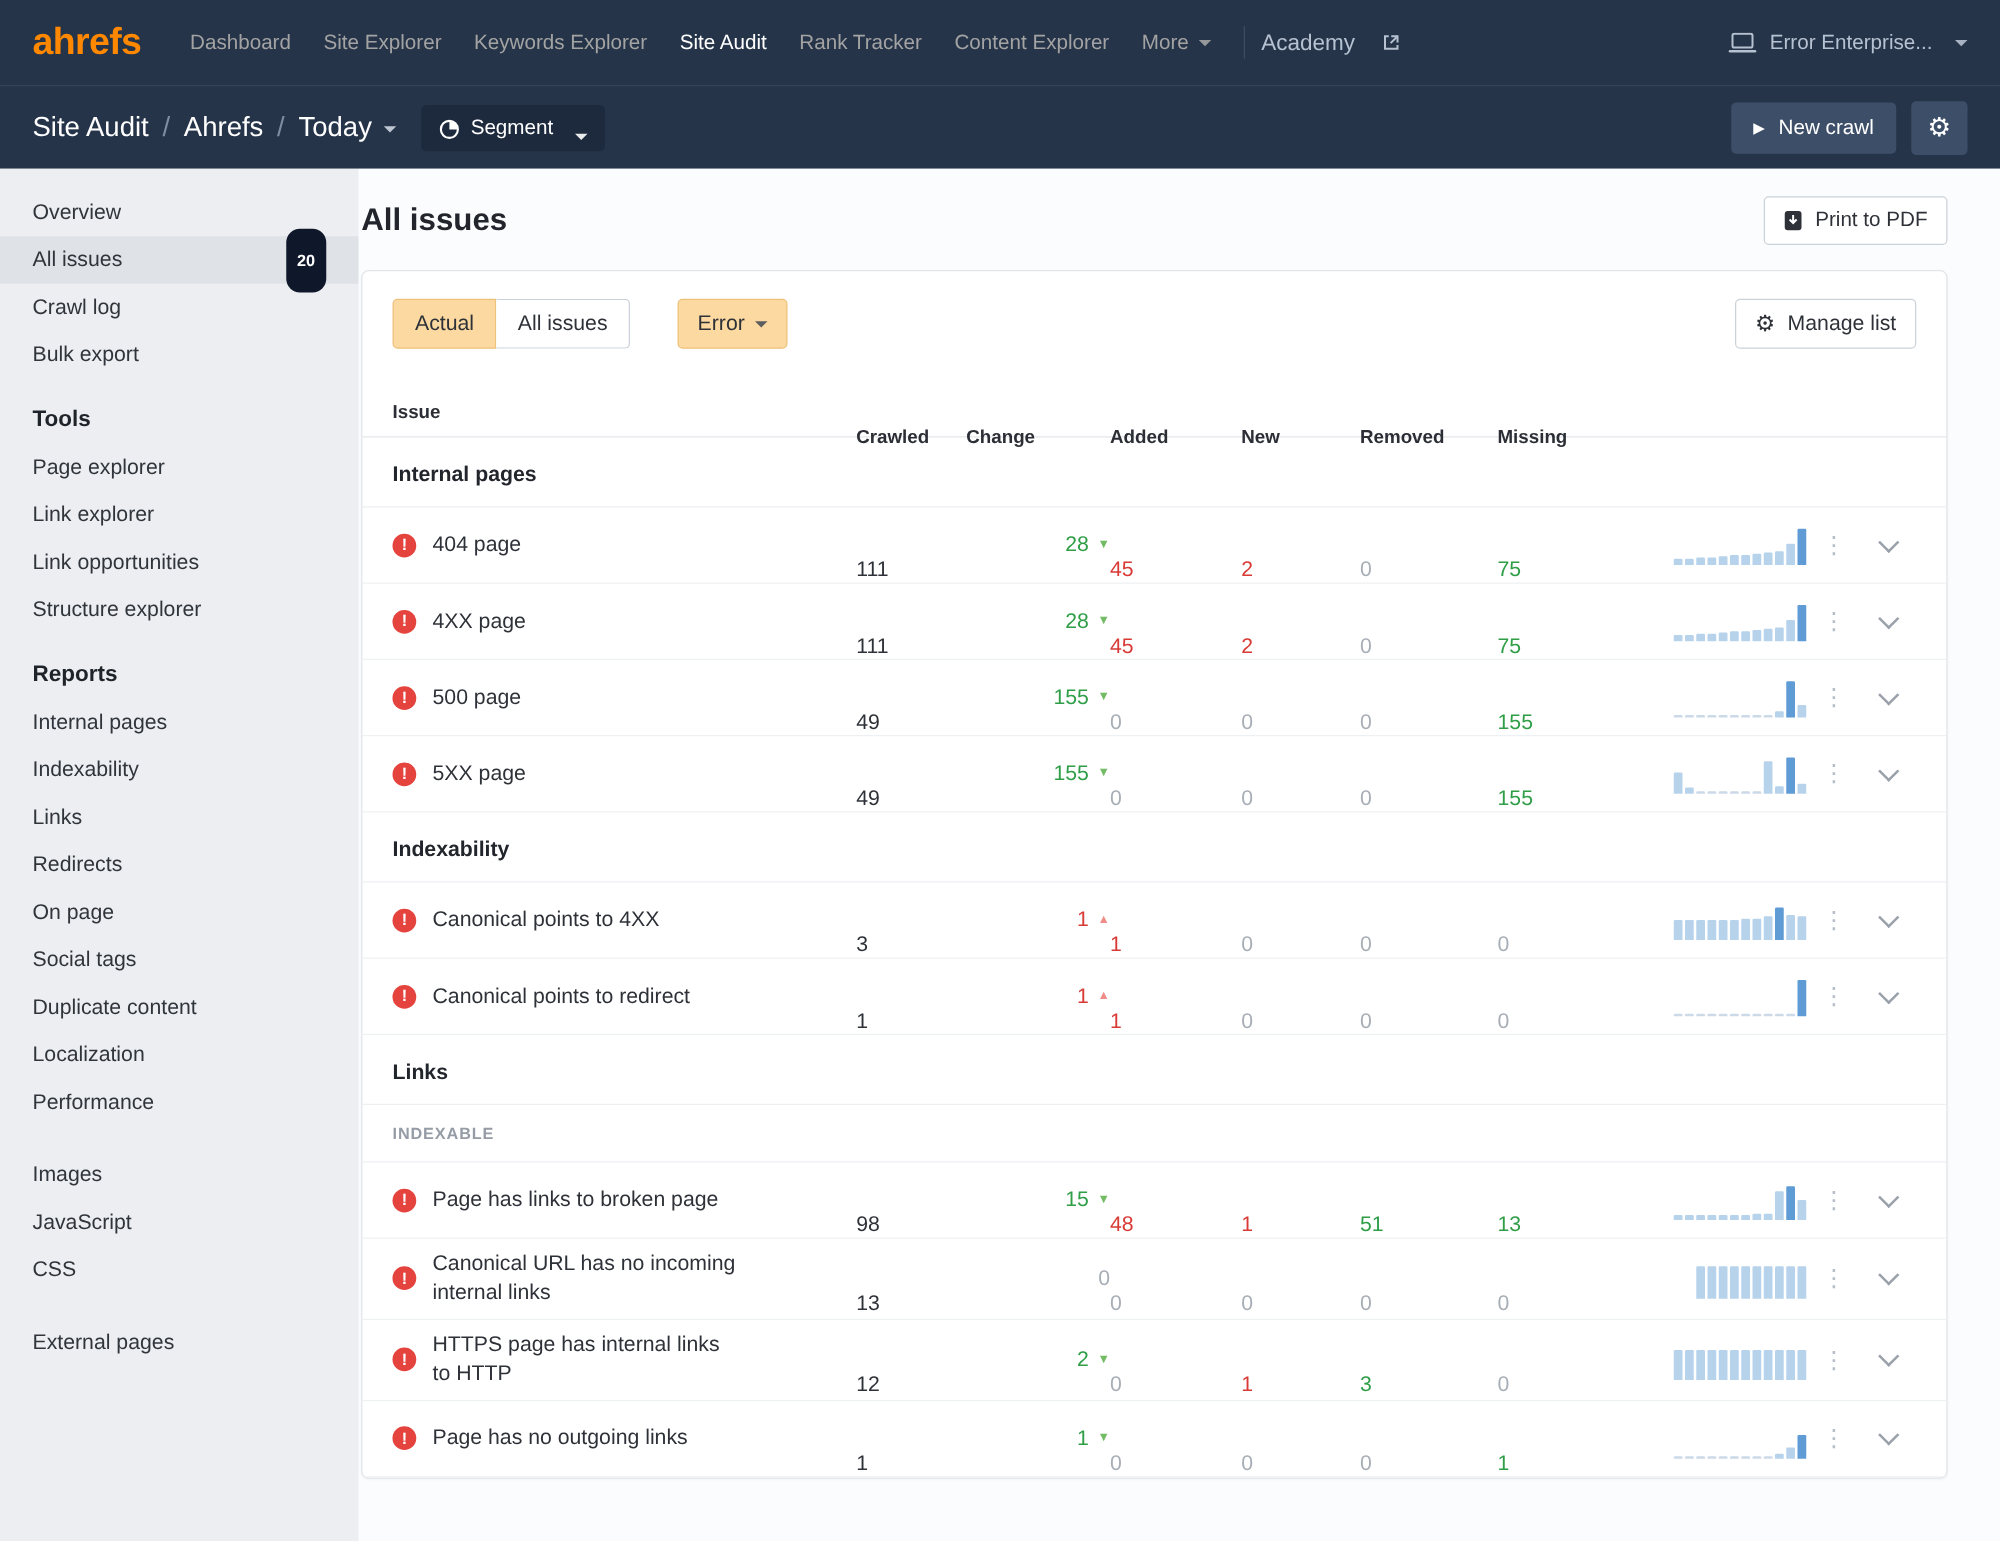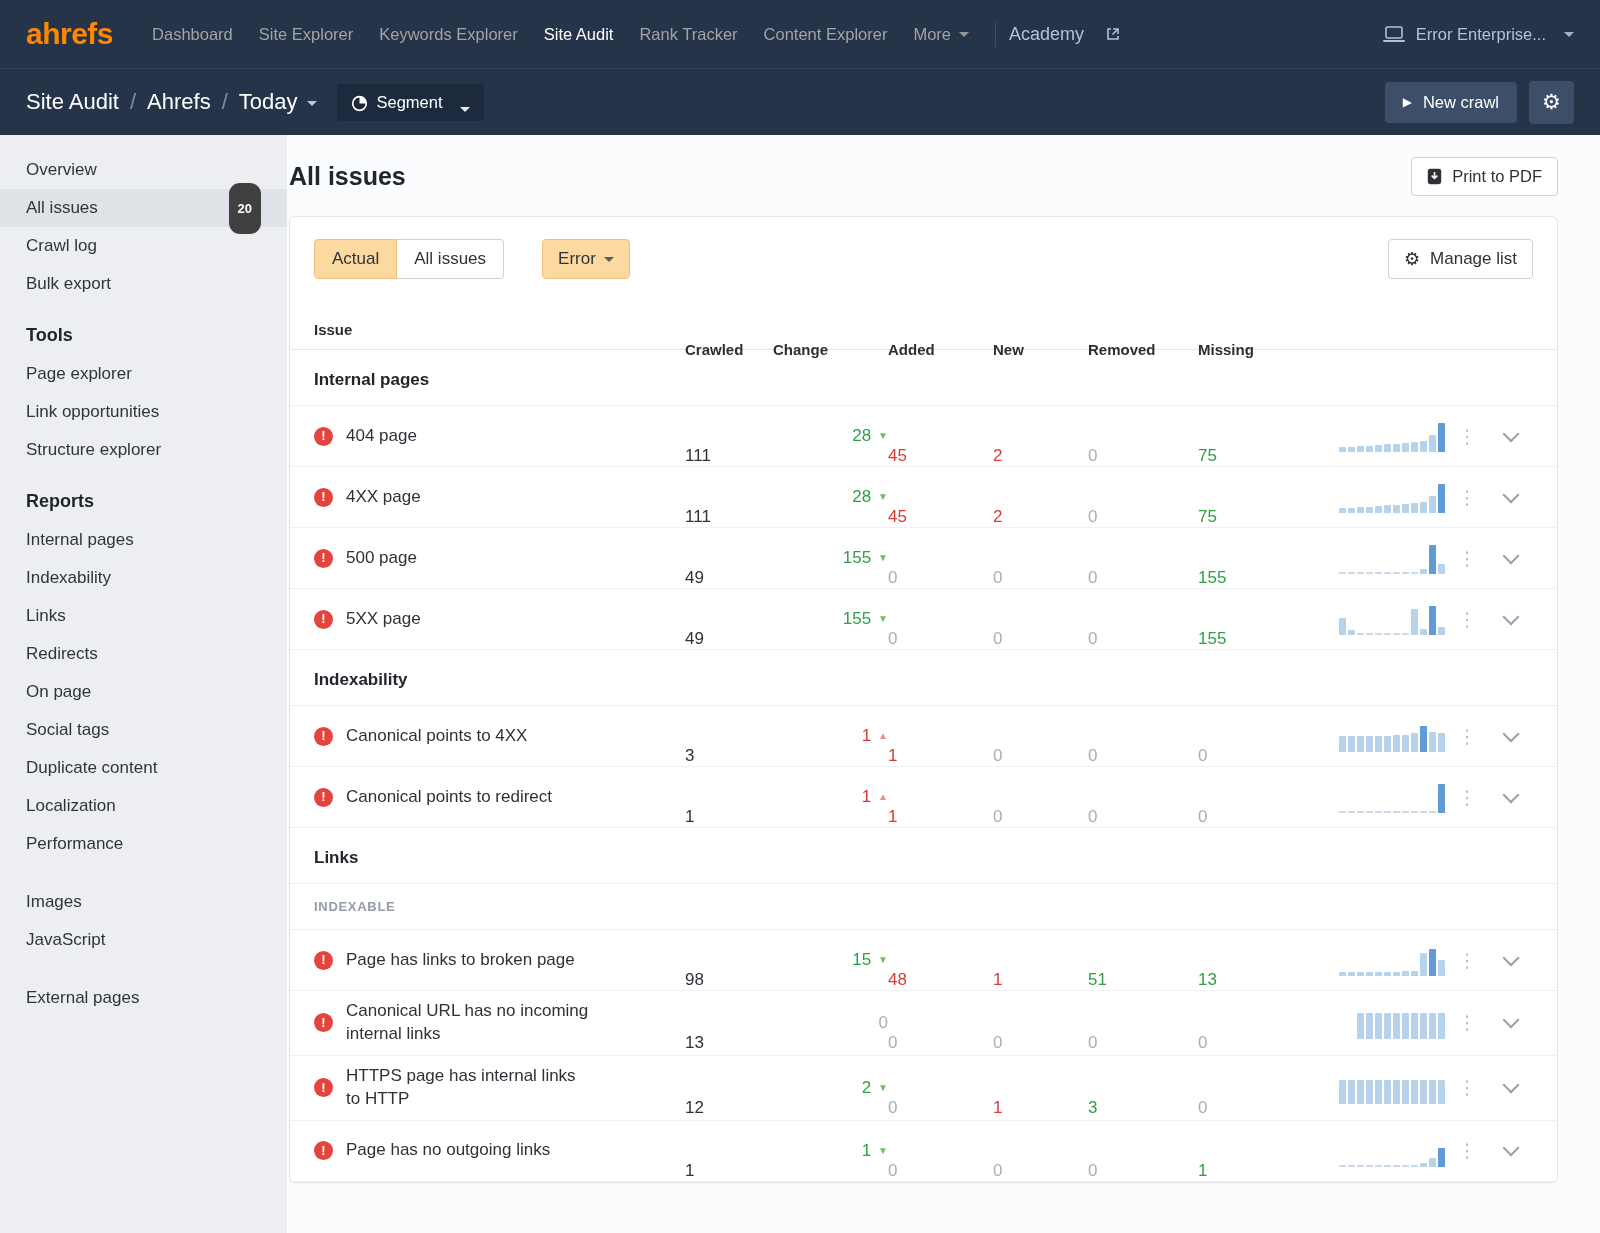--- a/index.html
+++ b/index.html
@@ -26,21 +26,21 @@
   .subbar-right{margin-left:auto;display:flex;align-items:center;}
   .new-crawl{background:#3d4e68;color:#fff;border:none;border-radius:4px;padding:11px 18px;font-size:16.5px;display:flex;align-items:center;gap:11px;cursor:pointer;font-family:inherit;}
   .play-ico{font-size:12px;line-height:1;}
   .gearbtn{margin-left:12px;background:#3d4e68;border:none;border-radius:4px;width:45px;height:43px;color:#fff;font-size:21px;display:flex;align-items:center;justify-content:center;cursor:pointer;}
 
   
   .shell{display:flex;height:1099px;}
   .sidebar{width:287px;background:#eceef1;padding:16px 0 0;flex:none;overflow:hidden;}
   .side-item{height:38px;display:flex;align-items:center;padding:0 26px;font-size:17px;color:#30353c;cursor:pointer;}
   .side-item.active{background:#dfe2e7;}
-  .side-badge{margin-left:auto;background:#404040;color:#fff;font-size:13px;font-weight:bold;border-radius:11px;padding:18px 9px;}
+  .side-badge{margin-left:auto;background:#0f172a;color:#fff;font-size:13px;font-weight:bold;border-radius:11px;padding:18px 9px;}
   .side-header{padding:22px 26px 9px;font-size:18px;font-weight:bold;color:#1f242b;}
   .side-gap{height:20px;}
 
   .main{flex:1;background:#fbfcfd;overflow:hidden;display:flex;flex-direction:column;padding:0 42px 0 2px;}
   .main-header{display:flex;align-items:center;justify-content:space-between;padding:22px 0 20px;}
   .page-title{font-size:25px;font-weight:bold;color:#22262c;}
   .print-btn{display:flex;align-items:center;gap:10px;background:#fff;border:1px solid #ccd2d9;border-radius:4px;padding:9px 15px;font-size:16.5px;color:#2e3238;cursor:pointer;font-family:inherit;}
 
   .card{background:#fff;border:1px solid #e2e5e9;border-radius:6px;box-shadow:0 1px 2px rgba(0,0,0,.04);}
   .filters{display:flex;align-items:center;padding:22px 24px;gap:20px;}
@@ -172,20 +172,23 @@
         <span>Crawl log</span>
       </div>
       <div class="side-item">
         <span>Bulk export</span>
       </div>
       <div class="side-header">Tools</div>
       <div class="side-item">
         <span>Page explorer</span>
       </div>
       <div class="side-item">
+        <span>Link explorer</span>
+      </div>
+      <div class="side-item">
         <span>Link opportunities</span>
       </div>
       <div class="side-item">
         <span>Structure explorer</span>
       </div>
       <div class="side-header">Reports</div>
       <div class="side-item">
         <span>Internal pages</span>
       </div>
       <div class="side-item">
@@ -211,20 +214,23 @@
       </div>
       <div class="side-item">
         <span>Performance</span>
       </div>
       <div class="side-gap"></div>
       <div class="side-item">
         <span>Images</span>
       </div>
       <div class="side-item">
         <span>JavaScript</span>
+      </div>
+      <div class="side-item">
+        <span>CSS</span>
       </div>
       <div class="side-gap"></div>
       <div class="side-item">
         <span>External pages</span>
       </div>
     </div>
 
   <div class="main">
     <div class="main-header">
       <div class="page-title">All issues</div>

